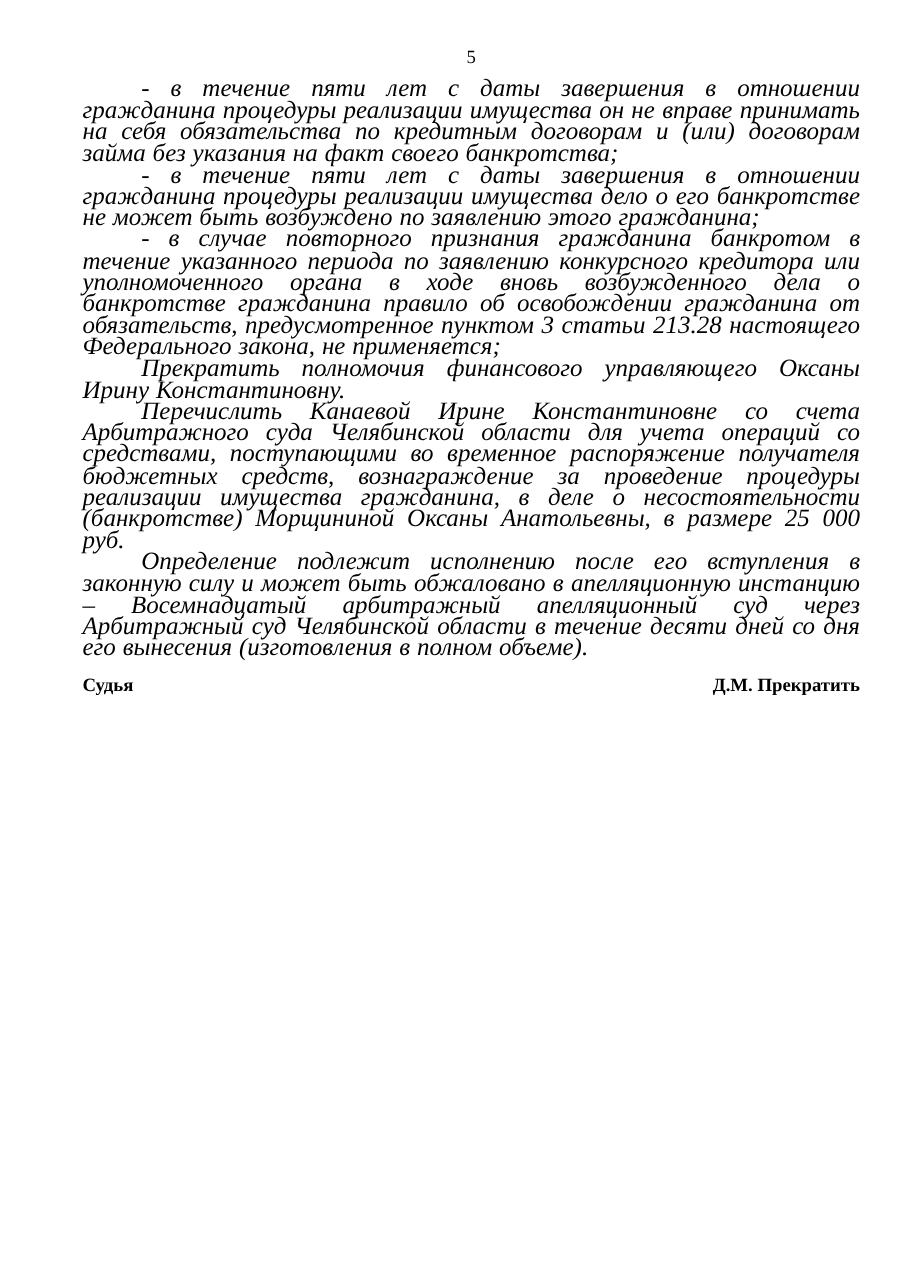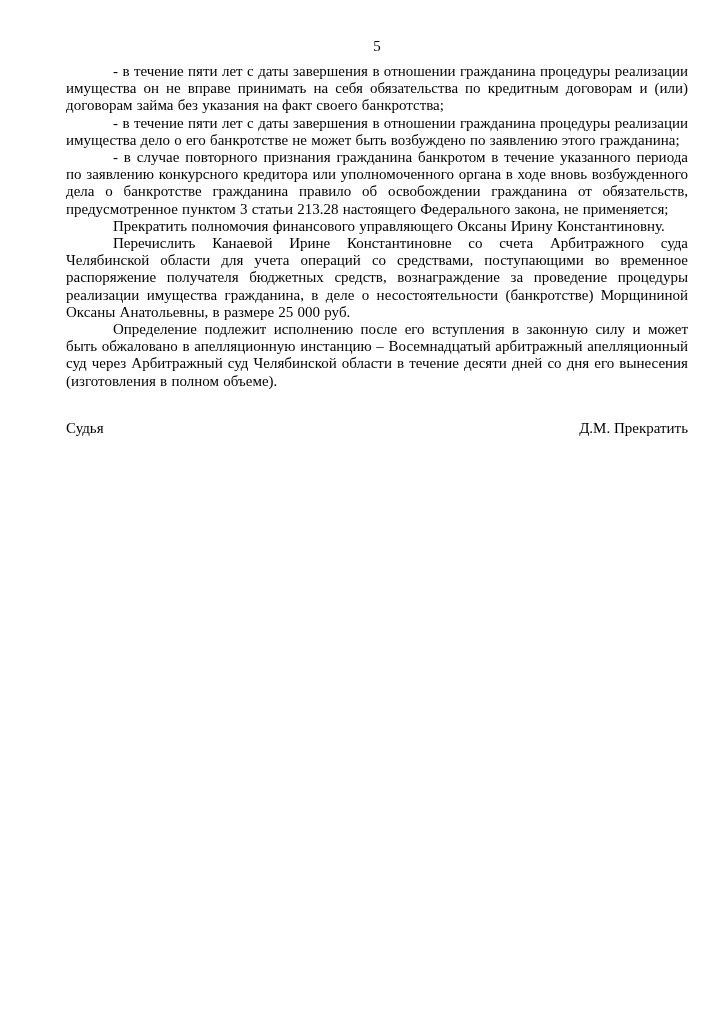--- a/index.html
+++ b/index.html
@@ -21,34 +21,35 @@
     padding: 38px 36px 0 66px;
   }
   .page-number {
     text-align: center;
     font-size: 15px;
     line-height: 17px;
     margin: 0 0 8px 0;
   }
   .doc p {
     margin: 0;
-    font-size: 15px;
+    font-size: 20px;
     line-height: 17.2px;
     text-align: justify;
     text-indent: 47px;
     word-spacing: 0.5px;
+    font-style: italic;
   }
   .signature {
     display: flex;
     justify-content: space-between;
     align-items: flex-start;
     font-size: 15px;
     line-height: 17px;
-    font-weight: normal;
-    margin-top: 30px;
+    font-weight: bold;
+    margin-top: 14px;
   }
 </style>
 </head>
 <body>
 
 <div class="page">
   <div class="page-number">5</div>
 
   <div class="doc">
     <p>- в течение пяти лет с даты завершения в отношении гражданина процедуры реализации имущества он не вправе принимать на себя обязательства по кредитным договорам и (или) договорам займа без указания на факт своего банкротства;</p>

